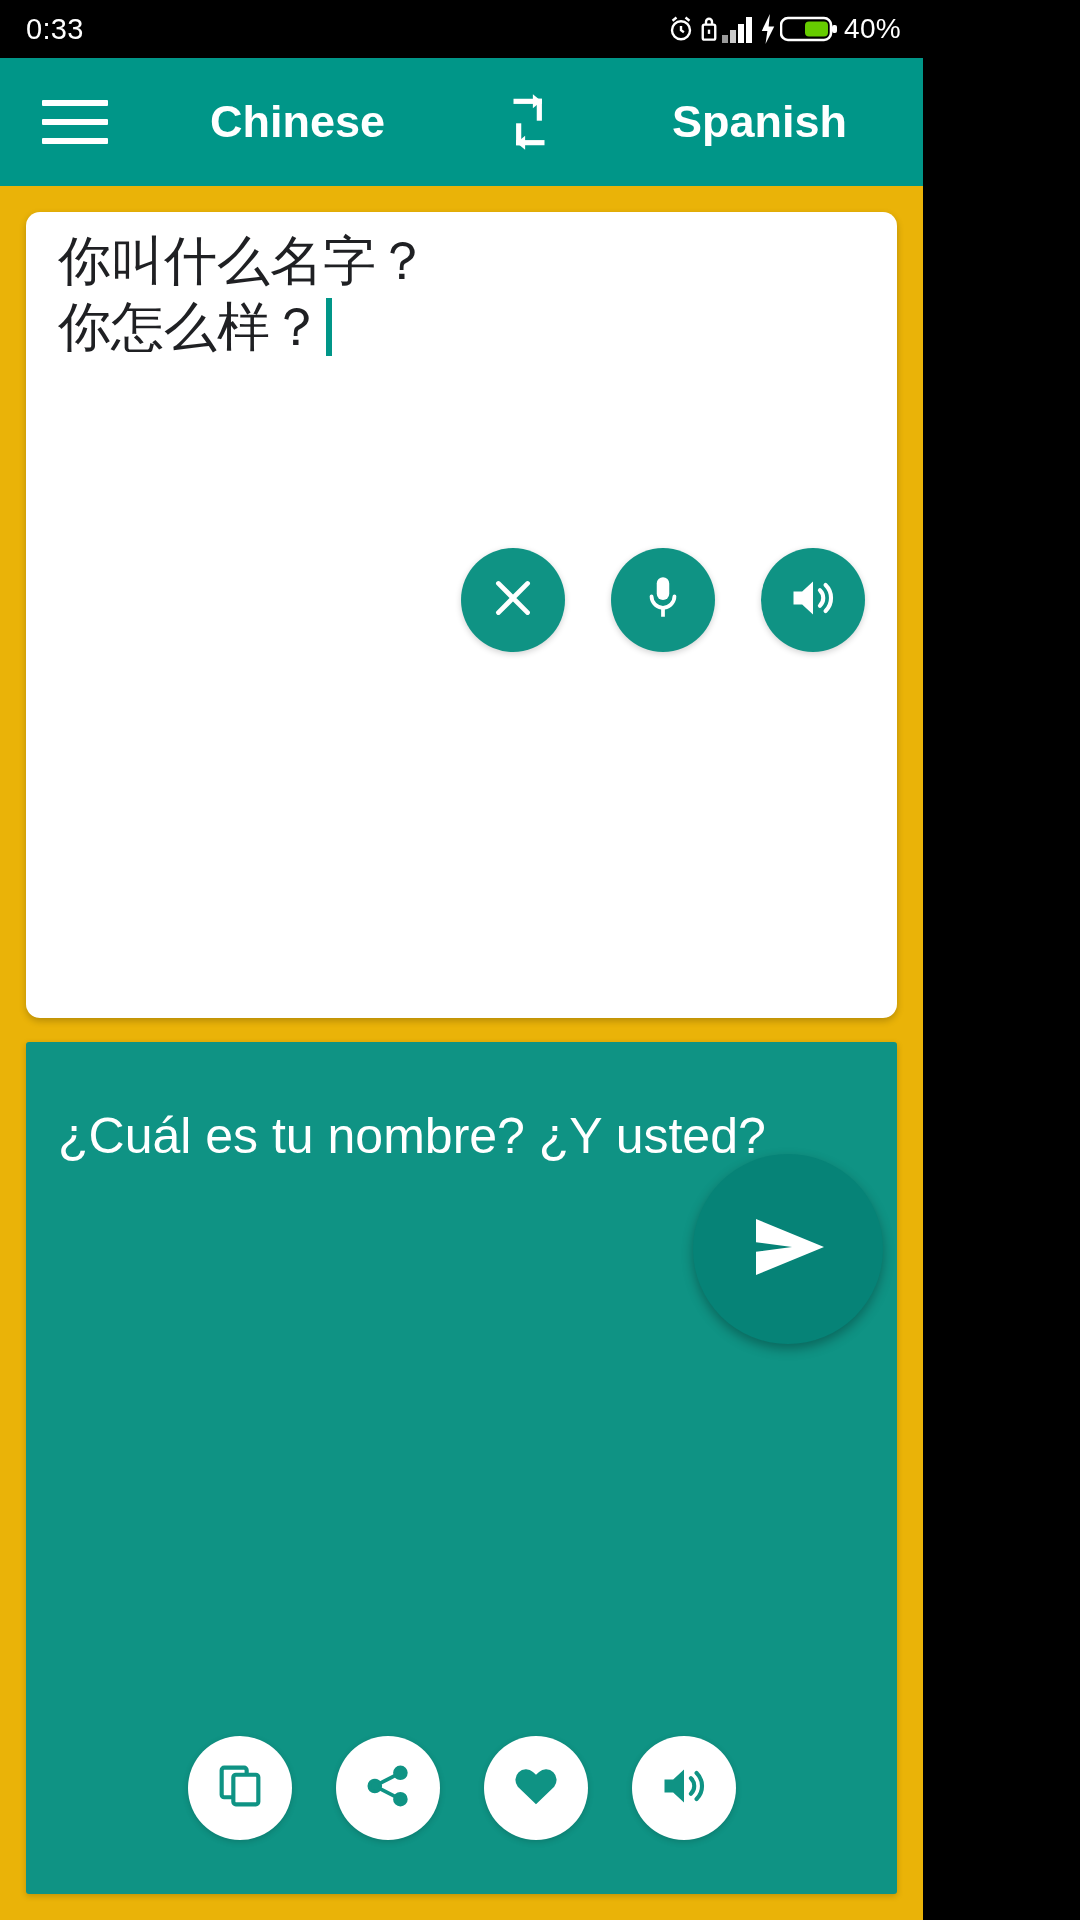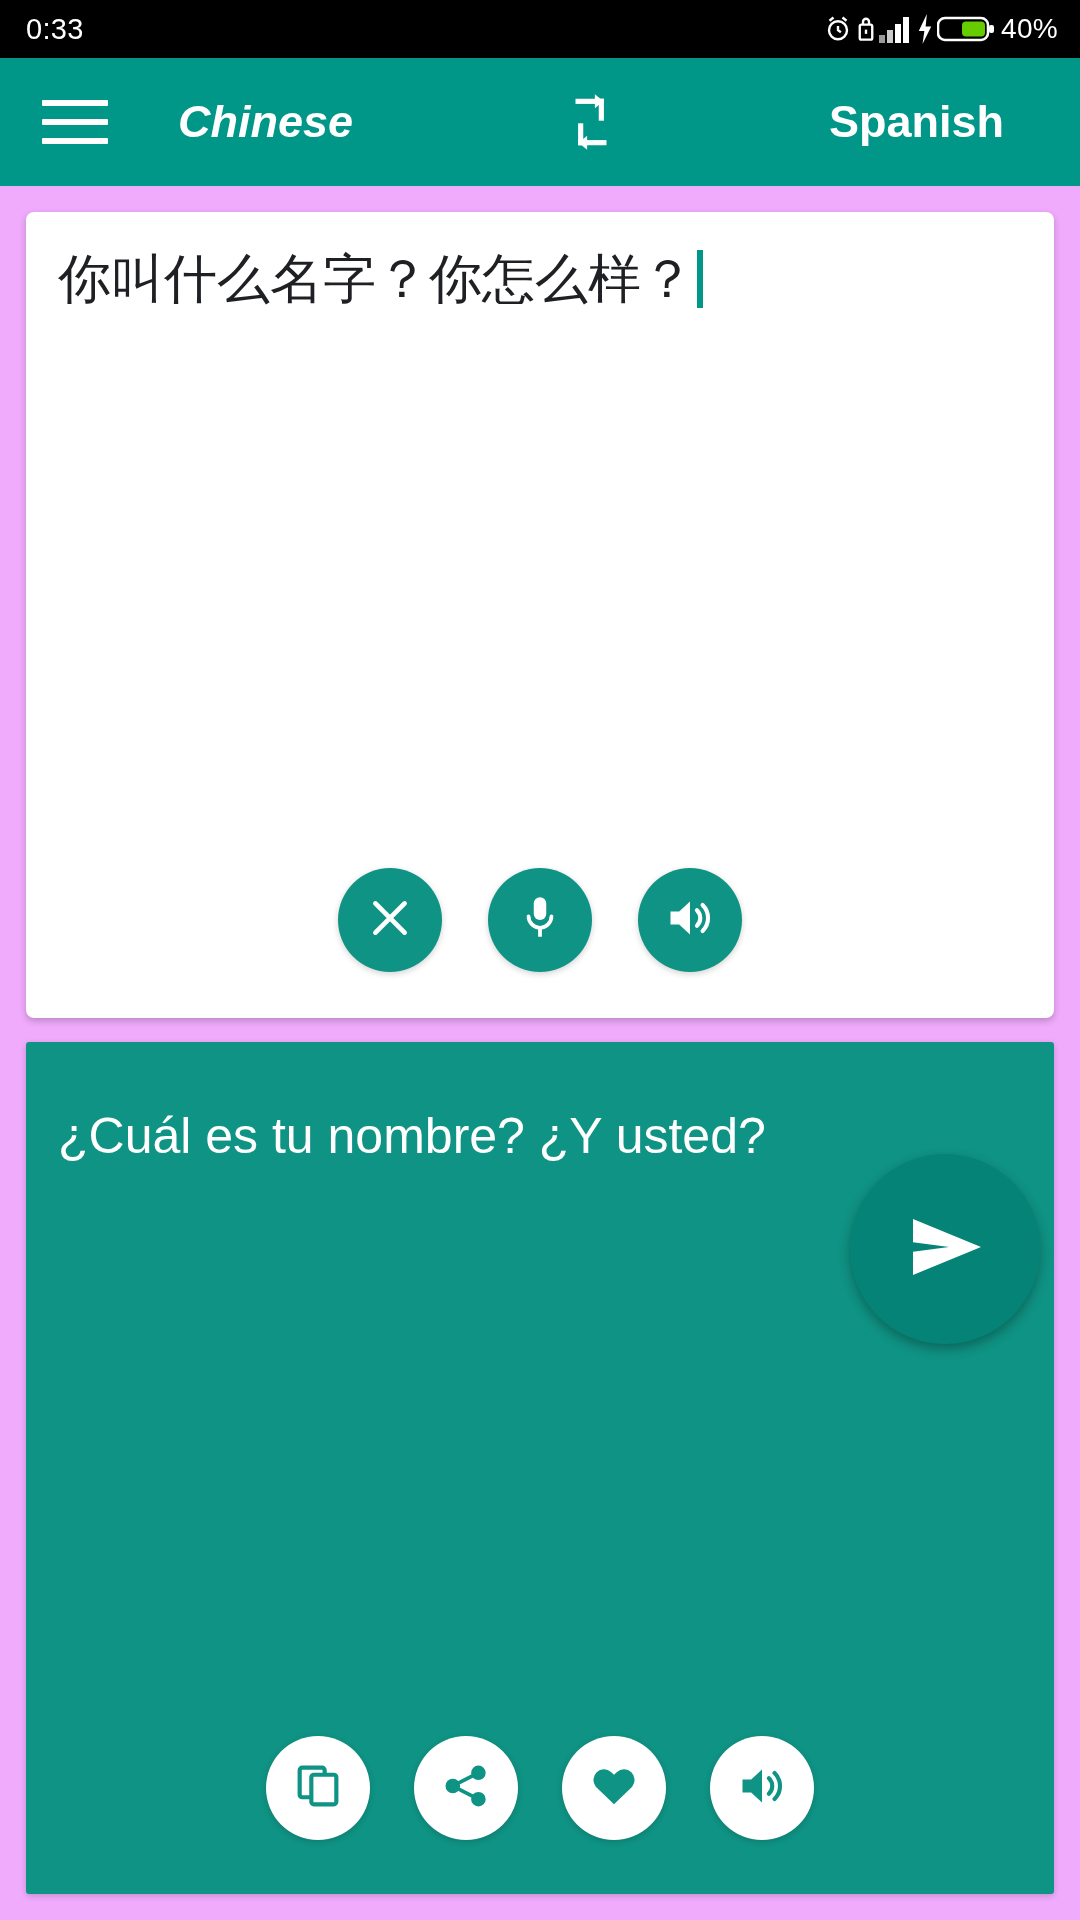--- a/index.html
+++ b/index.html
@@ -7,23 +7,23 @@
   html, body {
     width: 1080px;
     height: 1920px;
     background: #000;
     font-family: "Liberation Sans", "DejaVu Sans", sans-serif;
     overflow: hidden;
   }
 
   #screen {
     position: relative;
-    width: 1080px;
+    width: 923px;
     height: 1920px;
-    background: #f0abfc;
+    background: #eab308;
     display: flex;
     flex-direction: column;
   }
 
   
   #status-bar {
     height: 58px;
     flex: 0 0 58px;
     background: #000000;
     color: #ffffff;
@@ -67,21 +67,21 @@
     background: #ffffff;
     border-radius: 1px;
   }
   .lang-label {
     font-size: 45px;
     font-weight: 700;
     color: #ffffff;
     white-space: nowrap;
     cursor: pointer;
   }
-  #lang-source { margin-left: 70px; font-style: italic; }
+  #lang-source { margin-left: 102px; }
   #swap-button {
     margin-left: auto;
     margin-right: auto;
     width: 80px;
     height: 80px;
     display: flex;
     align-items: center;
     justify-content: center;
     cursor: pointer;
   }
@@ -94,27 +94,27 @@
     padding: 26px 26px 26px 26px;
     display: flex;
     flex-direction: column;
     gap: 24px;
   }
 
   
   #source-card {
     position: relative;
     background: #ffffff;
-    border-radius: 8px;
+    border-radius: 14px;
     box-shadow: 0 3px 7px rgba(0,0,0,.22);
     height: 806px;
     flex: 0 0 806px;
-    padding: 34px 32px 0 32px;
-    display: flex;
-    flex-direction: column;
+    padding: 16px 32px 0 32px;
+    display: flex;
+    flex-direction: row;
   }
   #source-text-wrap {
     flex: 1 1 auto;
     position: relative;
   }
   #source-text {
     font-size: 53px;
     line-height: 1.25;
     color: #1f2023;
     letter-spacing: 0;

